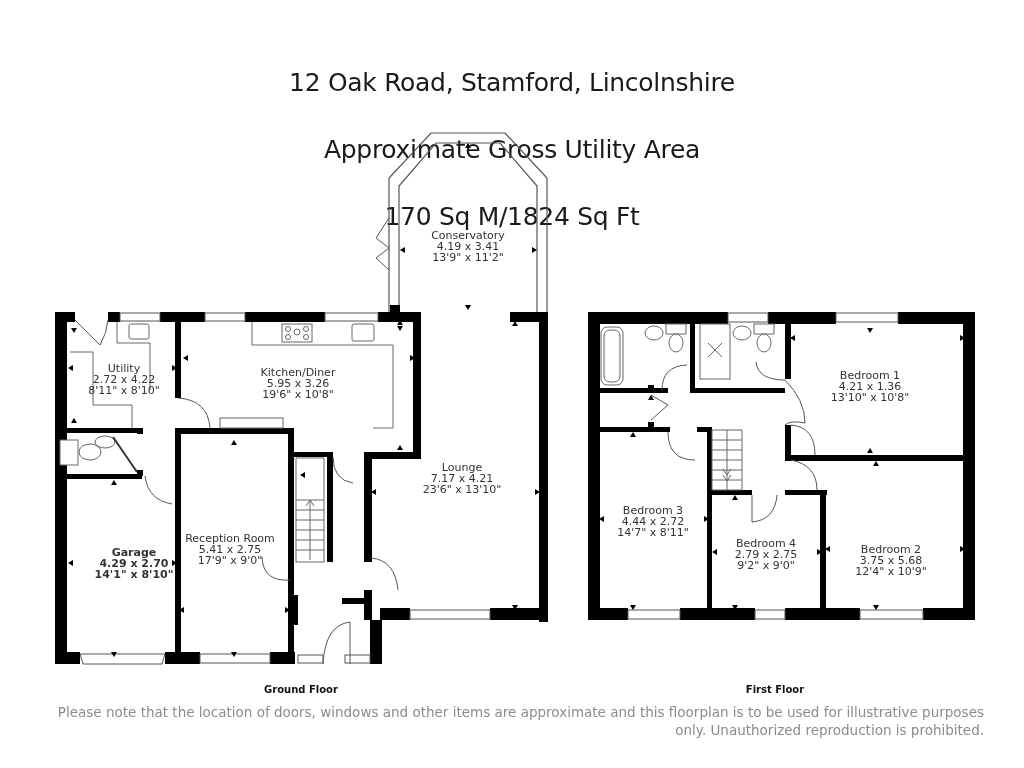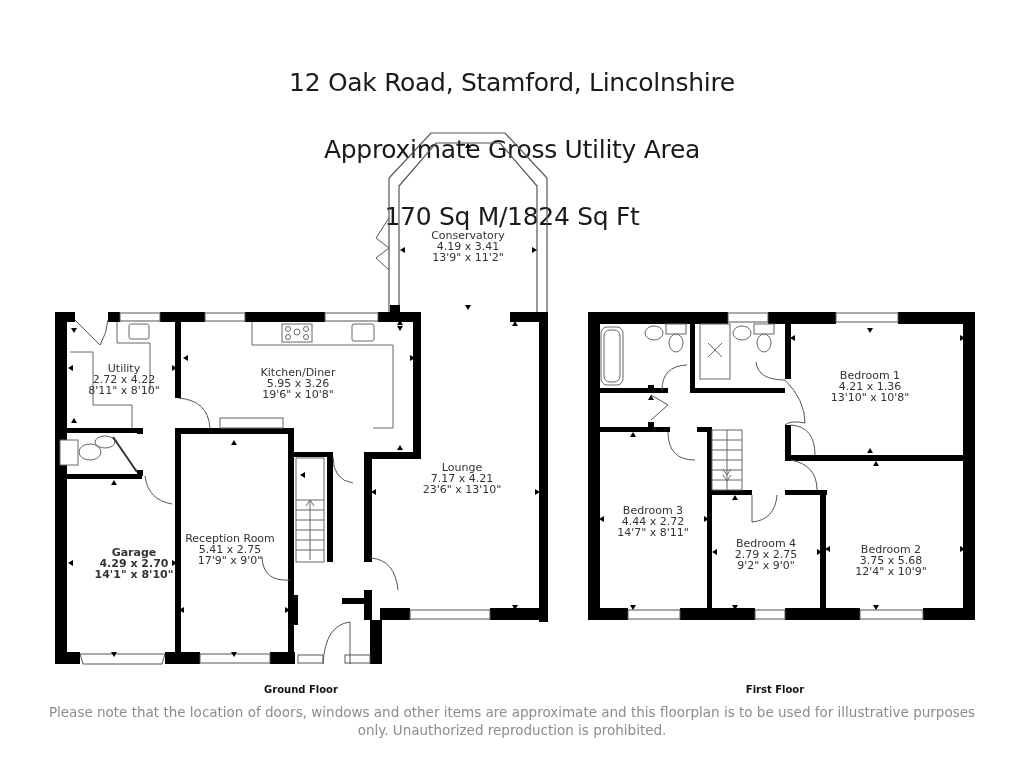--- a/index.html
+++ b/index.html
@@ -2,21 +2,21 @@
 <html><head>
 <meta charset="utf-8">
 <style>
   html,body{margin:0;padding:0;background:#fff;}
   body{width:1024px;height:768px;position:relative;overflow:hidden;font-family:"DejaVu Sans",sans-serif;color:#222;}
   .title{position:absolute;left:0;width:1024px;top:30px;text-align:center;font-size:25px;line-height:28px;color:#1a1a1a;letter-spacing:-0.3px;}
   .title div{white-space:nowrap;margin-top:39px;}
   svg.plan{position:absolute;left:0;top:0;}
   .lbl{position:absolute;text-align:center;font-size:11px;line-height:11px;color:#333;white-space:nowrap;transform:translateX(-50%);}
   .floorlbl{position:absolute;font-weight:bold;font-size:10px;color:#111;transform:translateX(-50%);white-space:nowrap;}
-  .note{position:absolute;left:40px;width:944px;top:703px;text-align:center;font-size:13.5px;line-height:18px;color:#8c8c8c;}
+  .note{position:absolute;left:40px;width:944px;top:703px;text-align:right;font-size:13.5px;line-height:18px;color:#8c8c8c;}
 </style>
 </head>
 <body>
 
 <div class="title">
   <div>12 Oak Road, Stamford, Lincolnshire</div>
   <div>Approximate Gross Utility Area</div>
   <div>170 Sq M/1824 Sq Ft</div>
 </div>
 

